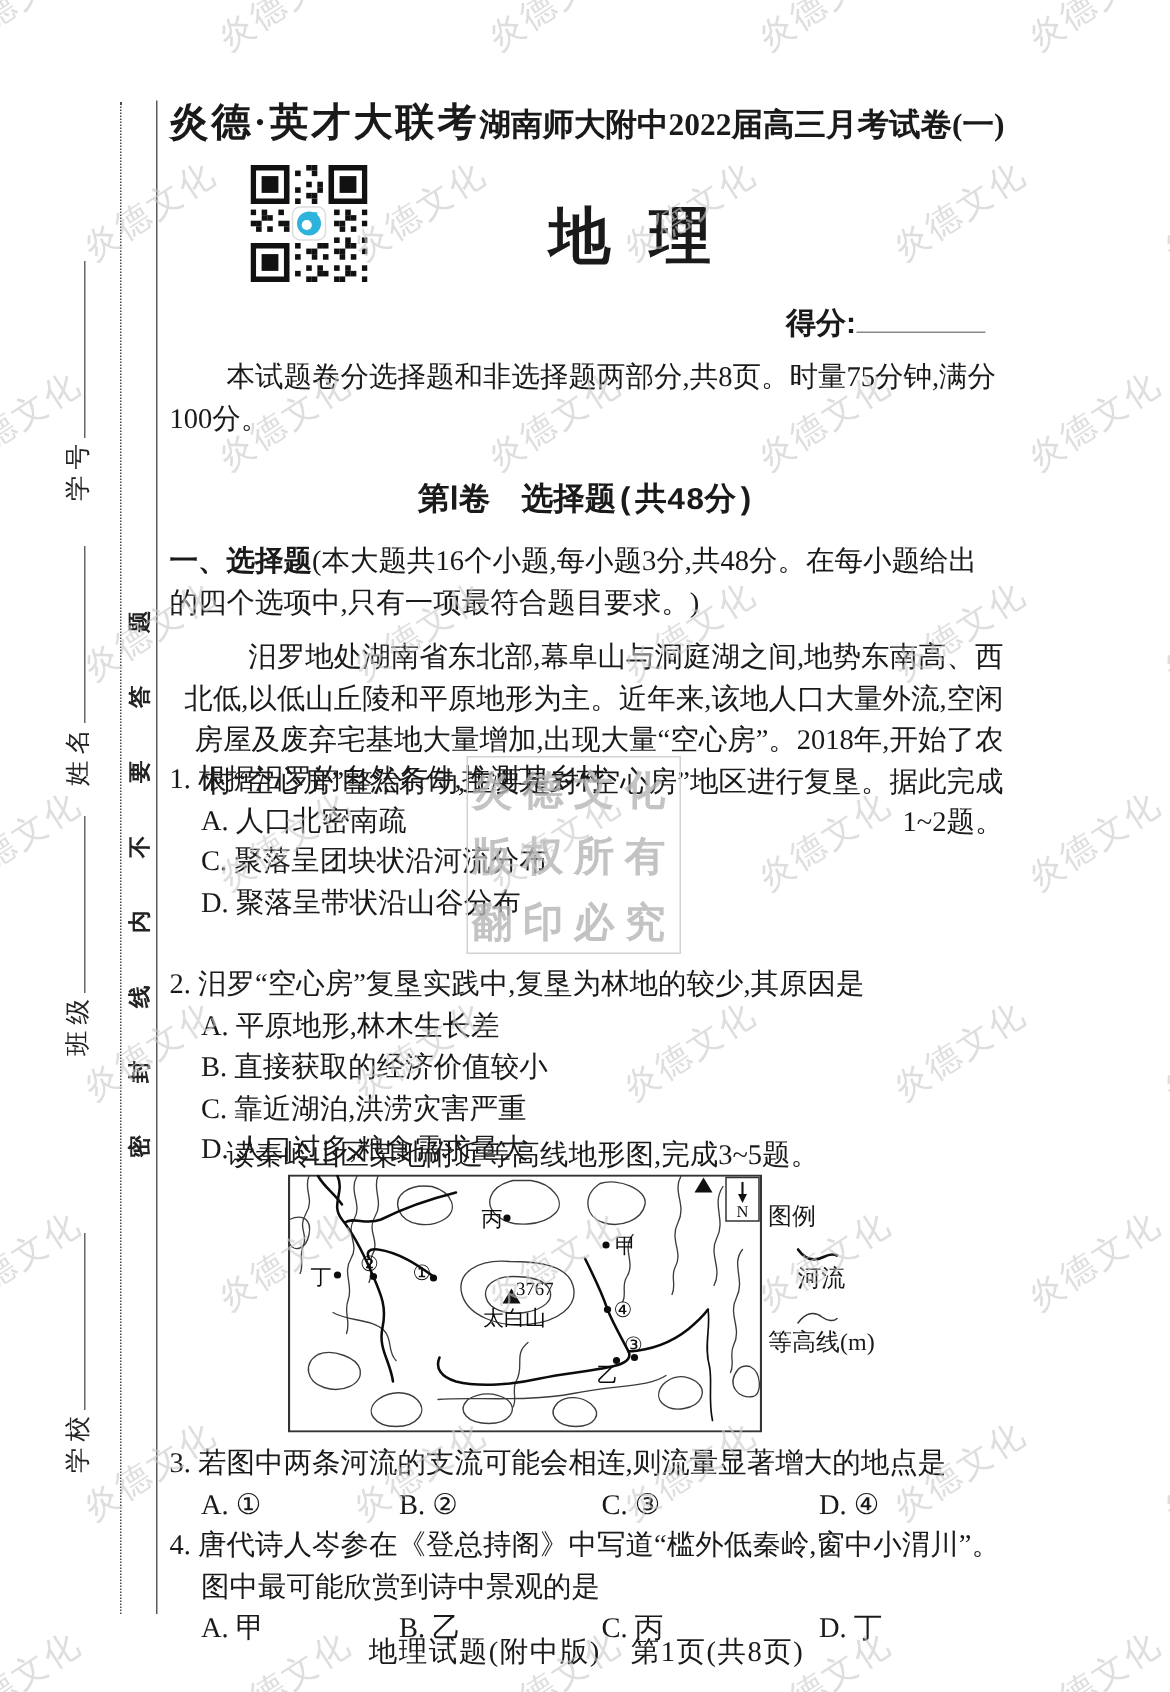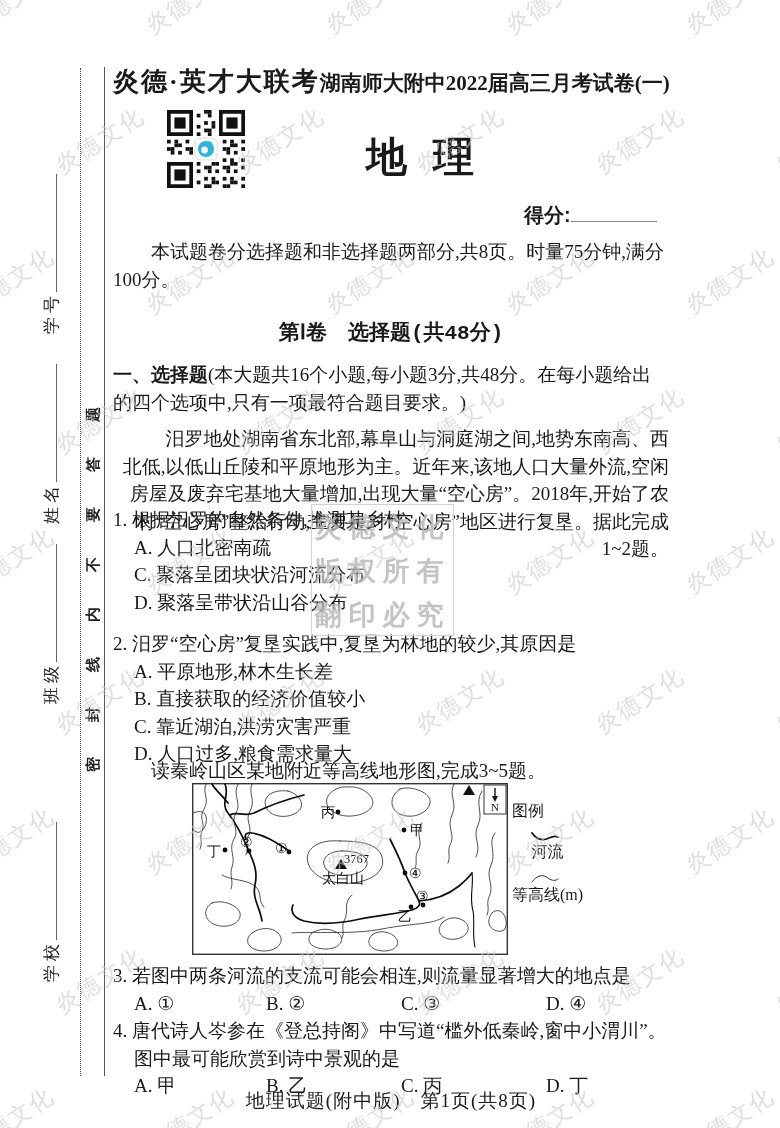--- a/index.html
+++ b/index.html
@@ -242,21 +242,21 @@
 
   <div class="passage">汨罗地处湖南省东北部,幕阜山与洞庭湖之间,地势东南高、西北低,以低山丘陵和平原地形为主。近年来,该地人口大量外流,空闲房屋及废弃宅基地大量增加,出现大量“空心房”。2018年,开始了农村“空心房”整治行动,主要是对“空心房”地区进行复垦。据此完成1~2题。</div>
 
   <div class="q" style="top:506px">
     <div class="stem"><span>1.</span> <span>根据汨罗的自然条件,推测其乡村</span></div>
     <div class="opt">A. 人口北密南疏</div>
     <div class="opt">C. 聚落呈团块状沿河流分布</div>
     <div class="opt">D. 聚落呈带状沿山谷分布</div>
   </div>
 
-  <div class="q" style="top:630px">
+  <div class="q" style="top:643px">
     <div class="stem"><span>2.</span> <span>汨罗“空心房”复垦实践中,复垦为林地的较少,其原因是</span></div>
     <div class="opt">A. 平原地形,林木生长差</div>
     <div class="opt">B. 直接获取的经济价值较小</div>
     <div class="opt">C. 靠近湖泊,洪涝灾害严重</div>
     <div class="opt">D. 人口过多,粮食需求量大</div>
   </div>
 
   <div class="map-intro">读秦岭山区某地附近等高线地形图,完成3~5题。</div>
 
   <div class="figure">

